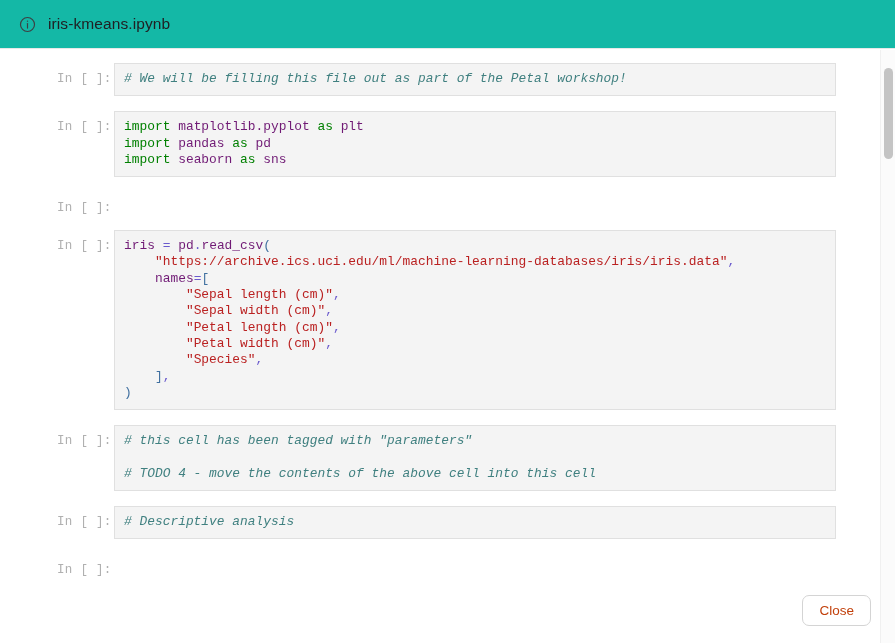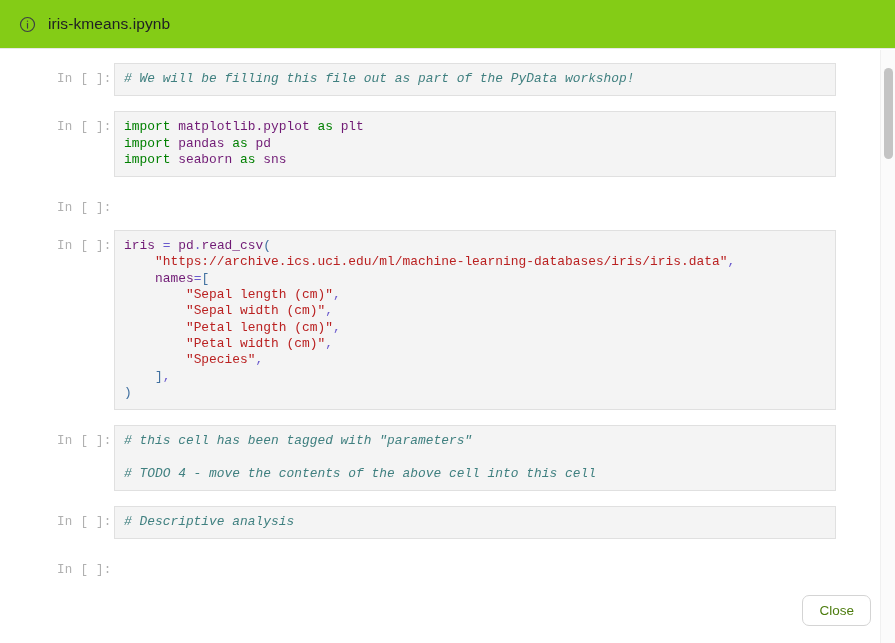--- a/index.html
+++ b/index.html
@@ -17,21 +17,21 @@
   }
 
   
   .titlebar {
     height: 49px;
     box-sizing: border-box;
     display: flex;
     align-items: center;
     padding-left: 19px;
     border-bottom: 1px solid #e8e8e8;
-    background: #84cc16;
+    background: #14b8a6;
   }
   .info-icon {
     width: 17px;
     height: 17px;
     flex: 0 0 auto;
     margin-right: 12px;
     color: #3c4043;
   }
   .info-icon svg { display: block; }
   .title-text {
@@ -127,21 +127,21 @@
     position: absolute;
     right: 24px;
     bottom: 17px;
     min-width: 62px;
     padding: 7px 16px;
     background: #ffffff;
     border: 1px solid #d4d4d4;
     border-radius: 7px;
     font-family: "Liberation Sans", sans-serif;
     font-size: 13.5px;
-    color: #4d7c0f;
+    color: #c2410c;
     text-align: center;
     cursor: pointer;
     box-sizing: border-box;
   }
 </style>
 </head>
 <body>
 
 <div class="titlebar">
   <span class="info-icon">
@@ -151,21 +151,21 @@
       <circle cx="8" cy="4.9" r="0.62" fill="currentColor" stroke="none"></circle>
     </svg>
   </span>
   <span class="title-text">iris-kmeans.ipynb</span>
 </div>
 
 <div class="notebook-area">
   <div class="notebook-inner" id="cells-container">
       <div class="cell">
         <div class="prompt">In [ ]:</div>
-        <div class="cell-body"><div><span class="tok-comment"># We will be filling this file out as part of the PyData workshop!</span></div></div>
+        <div class="cell-body"><div><span class="tok-comment"># We will be filling this file out as part of the Petal workshop!</span></div></div>
       </div>
       <div class="cell">
         <div class="prompt">In [ ]:</div>
         <div class="cell-body"><div><span class="tok-keyword">import</span><span class="tok-name"> matplotlib.pyplot </span><span class="tok-keyword">as</span><span class="tok-name"> plt</span></div><div><span class="tok-keyword">import</span><span class="tok-name"> pandas </span><span class="tok-keyword">as</span><span class="tok-name"> pd</span></div><div><span class="tok-keyword">import</span><span class="tok-name"> seaborn </span><span class="tok-keyword">as</span><span class="tok-name"> sns</span></div></div>
       </div>
       <div class="cell">
         <div class="prompt">In [ ]:</div>
       </div>
       <div class="cell">
         <div class="prompt">In [ ]:</div>

